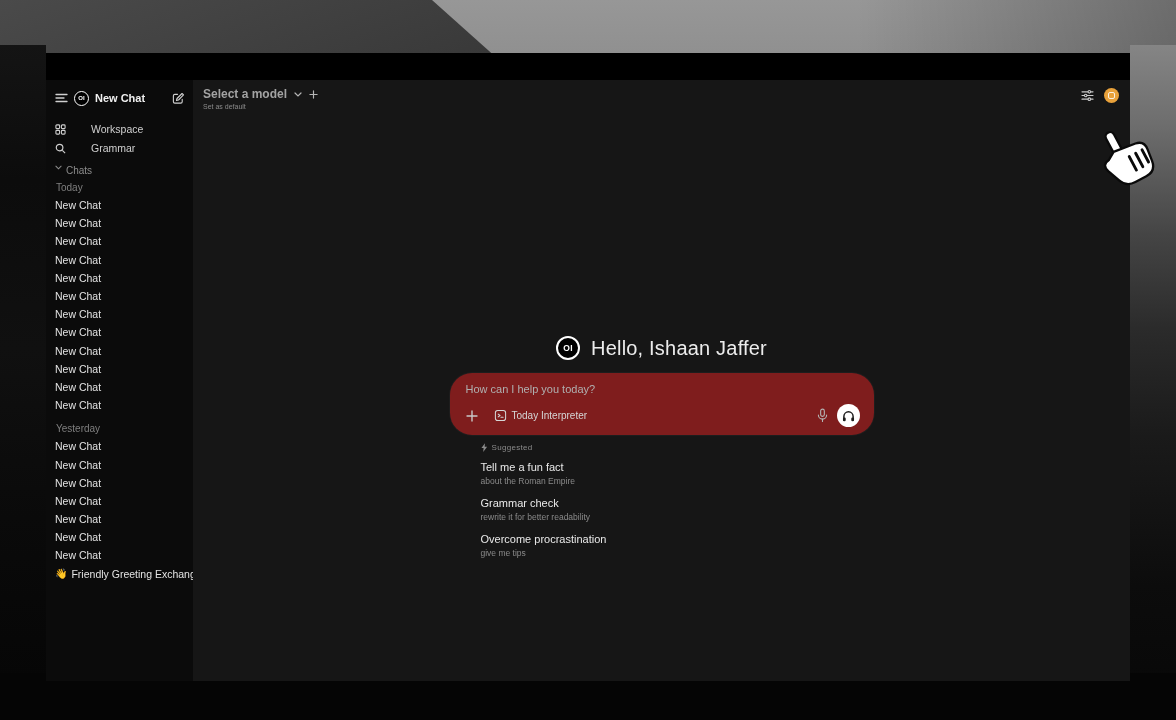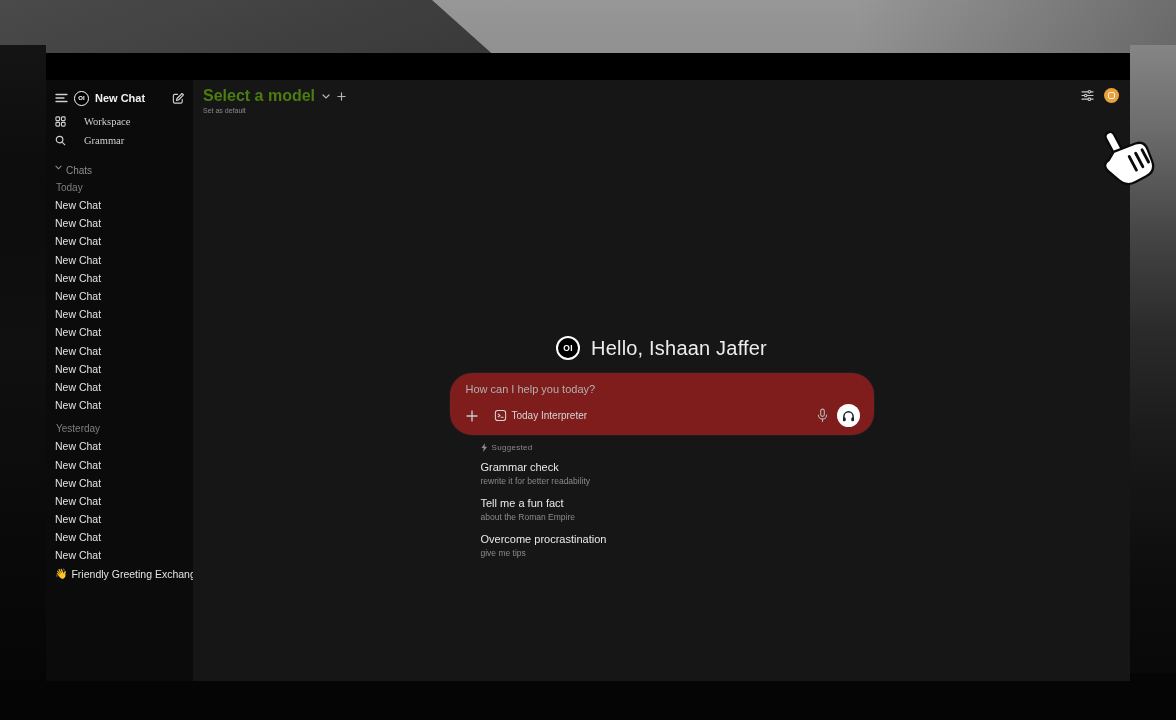--- a/index.html
+++ b/index.html
@@ -29,35 +29,35 @@
 
   
   .sidebar { width:147px; background:#0b0b0b; padding:6px 8px 0 9px; flex:0 0 auto;
     color:#e3e3e3; overflow:hidden; }
   .sb-header { display:flex; align-items:center; gap:6px; height:24px; }
   .sb-title { font-size:11px; font-weight:bold; color:#f0f0f0; flex:1; white-space:nowrap; }
   .logo-badge { width:15px; height:15px; border-radius:50%; background:#000; border:1.5px solid #fff;
     display:flex; align-items:center; justify-content:center; font-size:6px; font-weight:bold;
     color:#fff; letter-spacing:0.2px; flex:0 0 auto; }
   .sb-nav { margin-top:6px; }
-  .sb-nav-item { display:flex; align-items:flex-start; gap:18px; height:19px; font-size:10.5px;
-    color:#cfcfcf; cursor:pointer;font-family:Liberation Serif, serif; }
+  .sb-nav-item { display:flex; align-items:flex-end; gap:25px; height:19px; font-size:10.5px;
+    color:#cfcfcf; cursor:pointer; }
   .sb-section { display:flex; align-items:flex-start; gap:4px; margin-top:11px; font-size:10px; color:#8d8d8d; }
   .sb-group-label { font-size:10px; color:#7f7f7f; margin:9px 0 3px 1px; }
   .sb-group-label.first { margin-top:6px; }
   .chat-item { display:flex; align-items:center; gap:4px; height:18.2px; font-size:10.5px;
     color:#e3e3e3; white-space:nowrap; cursor:pointer; }
   .chat-emoji { font-size:10px; }
   .chat-emoji:empty { display:none; }
 
   
   .main { flex:1; position:relative; background:#161616; color:#ececec; }
   .model-header { position:absolute; left:10px; top:7px; }
   .model-row { display:flex; align-items:center; gap:7px; cursor:pointer; }
-  .model-name { font-size:16px; font-weight:bold; color:#4d7c0f; }
+  .model-name { font-size:12px; font-weight:bold; color:#a3a3a3; }
   .set-default { font-size:7px; color:#8a8a8a; margin-top:2px; }
   .top-right { position:absolute; right:11px; top:8px; display:flex; align-items:center; gap:10px; }
   .avatar { width:15px; height:15px; border-radius:50%; display:flex; align-items:center;
     justify-content:center; cursor:pointer; }
   .avatar-mark { width:7px; height:7px; border:1px solid rgba(255,255,255,0.85); border-radius:2px; }
 
   .center { position:absolute; left:0; right:0; top:256px; display:flex; flex-direction:column; align-items:center; }
   .greeting { display:flex; align-items:center; gap:11px; }
   .greeting .logo-badge.big { width:24px; height:24px; border-width:2.5px; font-size:8.5px; }
   .greeting-text { font-size:20px; font-weight:500; color:#ececec; letter-spacing:0.2px; }
@@ -327,26 +327,26 @@
             <div class="suggested-head">
               <span class="icon">
                 <svg width="7" height="9" viewBox="0 0 8 10" fill="#8b8b8b">
                     <path d="M4.5 0 L0.5 5.5 H3 L2.5 10 L7 4 H4.2 Z"></path>
                   </svg>
               </span>
               <span>Suggested</span>
             </div>
             <div>
                 <div class="sug-item">
+                <div class="sug-title">Tell me a fun fact</div>
+                <div class="sug-sub">about the Roman Empire</div>
+              </div>
+                <div class="sug-item">
                 <div class="sug-title">Grammar check</div>
                 <div class="sug-sub">rewrite it for better readability</div>
-              </div>
-                <div class="sug-item">
-                <div class="sug-title">Tell me a fun fact</div>
-                <div class="sug-sub">about the Roman Empire</div>
               </div>
                 <div class="sug-item">
                 <div class="sug-title">Overcome procrastination</div>
                 <div class="sug-sub">give me tips</div>
               </div>
               </div>
           </div>
         </div>
 
       </div>

